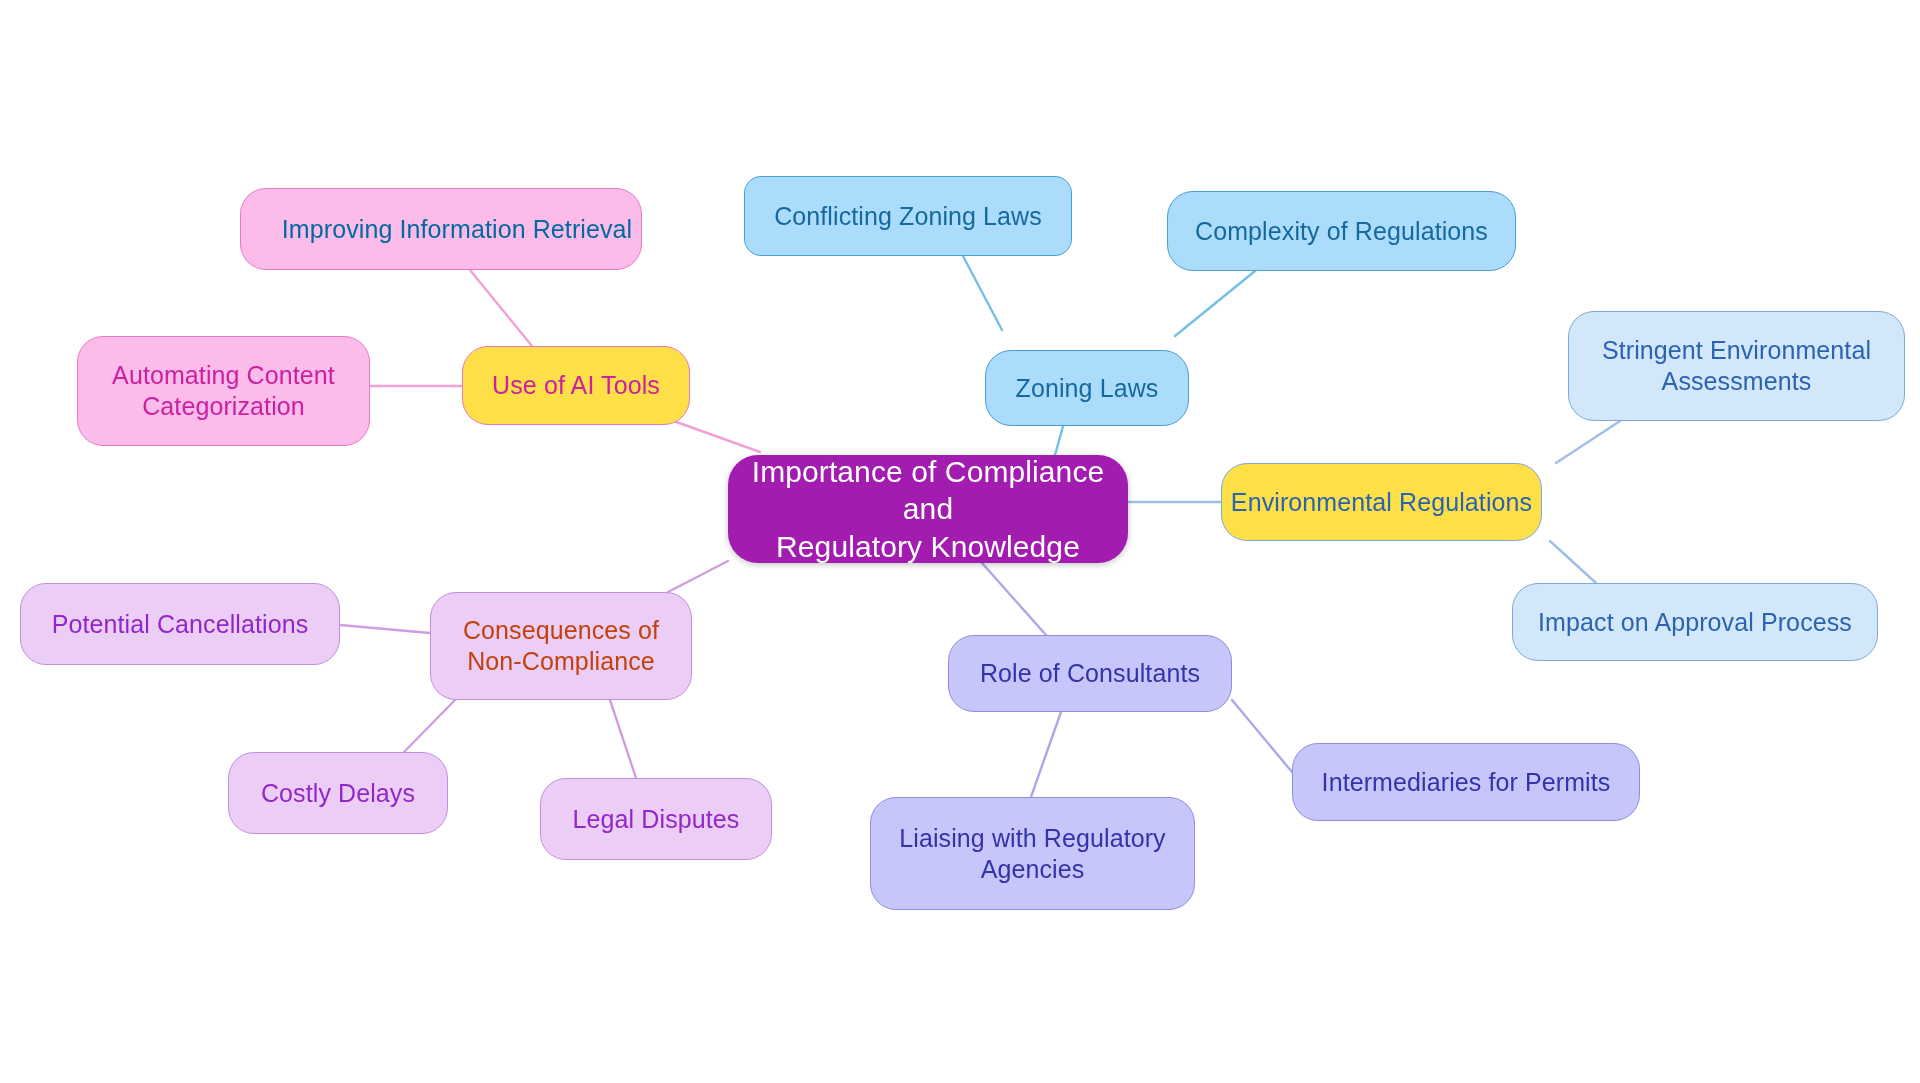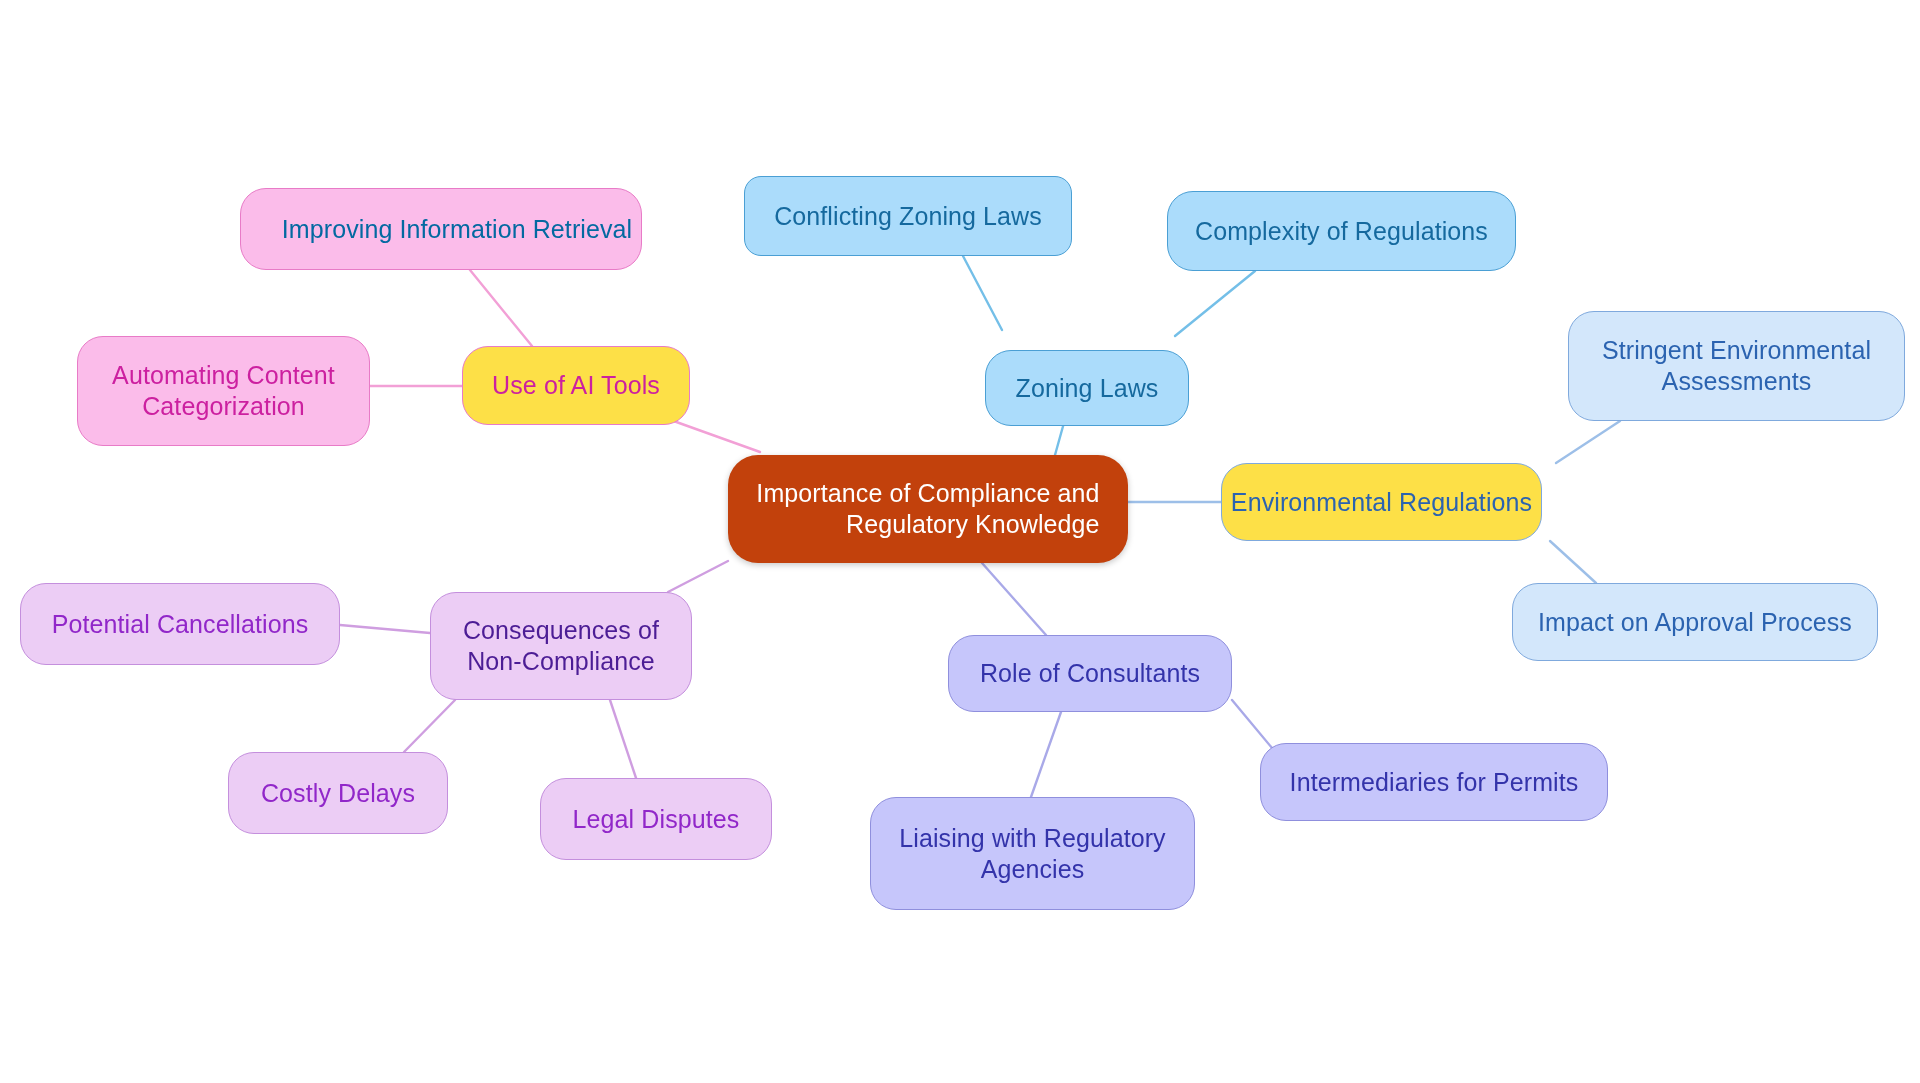--- a/index.html
+++ b/index.html
@@ -67,34 +67,34 @@
       <path d="M 1232 700 L 1292 772" stroke="#a9a9e8" stroke-width="2.4" fill="none" stroke-linecap="round"></path>
       <path d="M 728 561 L 668 592" stroke="#cf9ee0" stroke-width="2.4" fill="none" stroke-linecap="round"></path>
       <path d="M 430 633 L 340 625" stroke="#cf9ee0" stroke-width="2.4" fill="none" stroke-linecap="round"></path>
       <path d="M 455 700 L 404 752" stroke="#cf9ee0" stroke-width="2.4" fill="none" stroke-linecap="round"></path>
       <path d="M 610 700 L 636 778" stroke="#cf9ee0" stroke-width="2.4" fill="none" stroke-linecap="round"></path>
       <path d="M 760 452 L 668 419" stroke="#f2a0d6" stroke-width="2.4" fill="none" stroke-linecap="round"></path>
       <path d="M 532 346 L 470 270" stroke="#f2a0d6" stroke-width="2.4" fill="none" stroke-linecap="round"></path>
       <path d="M 462 386 L 370 386" stroke="#f2a0d6" stroke-width="2.4" fill="none" stroke-linecap="round"></path>
     </svg>
   <div id="node-layer">
-      <div class="node node-root" style="left: 728px; top: 455px; width: 400px; height: 108px; background: #c2410c; border-color: rgb(17, 24, 39); color: rgb(255, 255, 255); font-size: 25px; text-align: right;"><span class="node-label">Importance of Compliance and
+      <div class="node node-root" style="left: 728px; top: 455px; width: 400px; height: 108px; background: #a21caf; border-color: rgb(17, 24, 39); color: rgb(255, 255, 255); font-size: 30px;"><span class="node-label">Importance of Compliance and
 Regulatory Knowledge</span></div>
       <div class="node" style="left: 985px; top: 318px; width: 204px; height: 76px; background: rgb(171, 220, 251); border-color: rgb(74, 159, 212); color: rgb(21, 105, 158); font-size: 25px; margin-top: 32px;"><span class="node-label">Zoning Laws</span></div>
       <div class="node" style="left: 744px; top: 176px; width: 328px; height: 80px; background: rgb(171, 220, 251); border-color: rgb(74, 159, 212); color: rgb(21, 105, 158); font-size: 25px; border-radius: 17px;"><span class="node-label">Conflicting Zoning Laws</span></div>
       <div class="node" style="left: 1167px; top: 191px; width: 349px; height: 80px; background: rgb(171, 220, 251); border-color: rgb(74, 159, 212); color: rgb(21, 105, 158); font-size: 25px;"><span class="node-label">Complexity of Regulations</span></div>
       <div class="node" style="left: 1221px; top: 463px; width: 321px; height: 78px; background: #fde047; border-color: rgb(127, 169, 221); color: rgb(43, 99, 176); font-size: 25px;"><span class="node-label">Environmental Regulations</span></div>
       <div class="node" style="left: 1568px; top: 311px; width: 337px; height: 110px; background: rgb(211, 231, 251); border-color: rgb(127, 169, 221); color: rgb(43, 99, 176); font-size: 25px;"><span class="node-label">Stringent Environmental
 Assessments</span></div>
       <div class="node" style="left: 1512px; top: 583px; width: 366px; height: 78px; background: rgb(211, 231, 251); border-color: rgb(127, 169, 221); color: rgb(43, 99, 176); font-size: 25px;"><span class="node-label">Impact on Approval Process</span></div>
       <div class="node" style="left: 948px; top: 635px; width: 284px; height: 77px; background: rgb(198, 198, 251); border-color: rgb(143, 143, 221); color: rgb(51, 51, 170); font-size: 25px;"><span class="node-label">Role of Consultants</span></div>
       <div class="node" style="left: 870px; top: 797px; width: 325px; height: 113px; background: rgb(198, 198, 251); border-color: rgb(143, 143, 221); color: rgb(51, 51, 170); font-size: 25px;"><span class="node-label">Liaising with Regulatory
 Agencies</span></div>
-      <div class="node" style="left: 1260px; top: 743px; width: 348px; height: 78px; background: rgb(198, 198, 251); border-color: rgb(143, 143, 221); color: rgb(51, 51, 170); font-size: 25px;"><span class="node-label">Intermediaries for Permits</span></div>
-      <div class="node" style="left: 430px; top: 592px; width: 262px; height: 108px; background: rgb(236, 205, 245); border-color: rgb(196, 143, 221); color: #4c1d95; font-size: 25px;"><span class="node-label">Consequences of
+      <div class="node" style="left: 1292px; top: 743px; width: 348px; height: 78px; background: rgb(198, 198, 251); border-color: rgb(143, 143, 221); color: rgb(51, 51, 170); font-size: 25px;"><span class="node-label">Intermediaries for Permits</span></div>
+      <div class="node" style="left: 430px; top: 592px; width: 262px; height: 108px; background: rgb(236, 205, 245); border-color: rgb(196, 143, 221); color: #c2410c; font-size: 25px;"><span class="node-label">Consequences of
 Non-Compliance</span></div>
       <div class="node" style="left: 20px; top: 583px; width: 320px; height: 82px; background: rgb(236, 205, 245); border-color: rgb(196, 143, 221); color: rgb(145, 39, 201); font-size: 25px;"><span class="node-label">Potential Cancellations</span></div>
       <div class="node" style="left: 228px; top: 752px; width: 220px; height: 82px; background: rgb(236, 205, 245); border-color: rgb(196, 143, 221); color: rgb(145, 39, 201); font-size: 25px;"><span class="node-label">Costly Delays</span></div>
       <div class="node" style="left: 540px; top: 778px; width: 232px; height: 82px; background: rgb(236, 205, 245); border-color: rgb(196, 143, 221); color: rgb(145, 39, 201); font-size: 25px;"><span class="node-label">Legal Disputes</span></div>
       <div class="node" style="left: 462px; top: 346px; width: 228px; height: 79px; background: #fde047; border-color: rgb(232, 123, 199); color: rgb(204, 32, 160); font-size: 25px;"><span class="node-label">Use of AI Tools</span></div>
       <div class="node" style="left: 240px; top: 188px; width: 402px; height: 82px; background: rgb(251, 188, 234); border-color: rgb(232, 123, 199); color: #0369a1; font-size: 25px; padding-left: 32px;"><span class="node-label">Improving Information Retrieval</span></div>
       <div class="node" style="left: 77px; top: 336px; width: 293px; height: 110px; background: rgb(251, 188, 234); border-color: rgb(232, 123, 199); color: rgb(204, 32, 160); font-size: 25px;"><span class="node-label">Automating Content
 Categorization</span></div>
     </div>
 </div>

